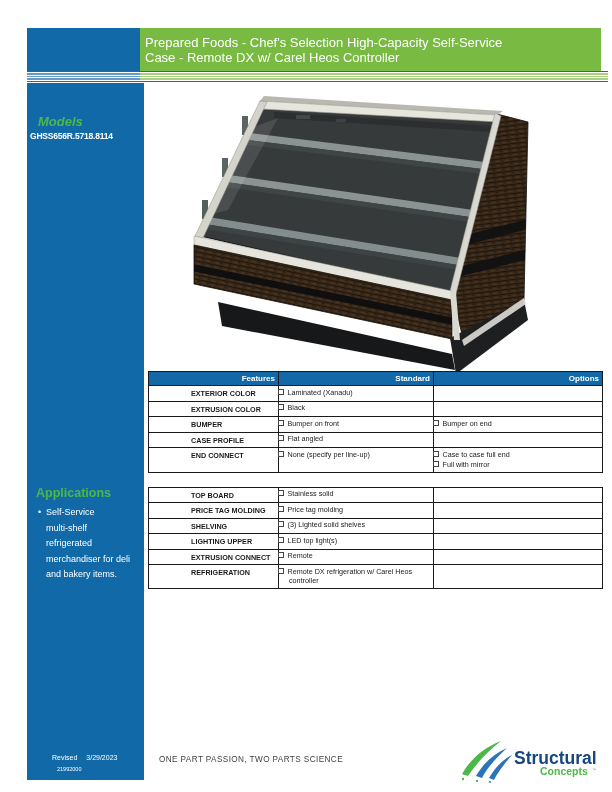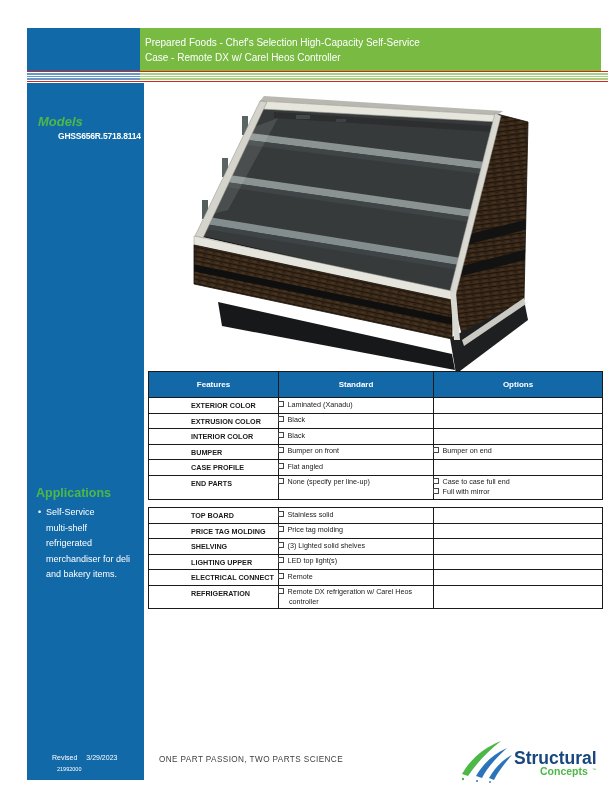--- a/index.html
+++ b/index.html
@@ -3,48 +3,48 @@
 <meta charset="utf-8">
 <style>
   html,body{margin:0;padding:0;background:#888;}
   .page{
     position:relative;width:612px;height:792px;background:#ffffff;
     font-family:"Liberation Sans",sans-serif;overflow:hidden;margin:0 auto;
   }
   
   .hdr-square{position:absolute;left:27px;top:28px;width:113px;height:43px;background:#1269a8;}
   .hdr-bar{position:absolute;left:140px;top:28px;width:461px;height:53px;background:#79ba43;
-    color:#fff;font-size:10px;line-height:15px;padding:7px 0 0 5px;box-sizing:border-box;}
+    color:#fff;font-size:13px;line-height:15px;padding:7px 0 0 5px;box-sizing:border-box;}
   .stripe-band{position:absolute;left:27px;top:71px;width:581px;height:11px;
     border-top:1.6px solid #d9261c;border-bottom:1.6px solid #d9261c;box-sizing:border-box;
     display:flex;background:#fff;}
   .stripe-band .seg{height:100%;}
   .stripe-band .seg.blue{width:113px;
     background:repeating-linear-gradient(180deg,#ffffff 0 1px,#6699c7 1px 2.6px);}
   .stripe-band .seg.green{flex:1;
     background:repeating-linear-gradient(180deg,#ffffff 0 1px,#a9cf82 1px 2.6px);}
   
   .sidebar{position:absolute;left:27px;top:82.5px;width:117px;height:697px;background:#1269a8;}
   .models-heading{position:absolute;left:38px;top:114px;color:#4cb848;
     font-size:13px;font-weight:bold;font-style:italic;}
   .model-number{position:absolute;left:30px;top:131px;color:#ffffff;
-    font-size:8.5px;font-weight:bold;letter-spacing:-0.2px;margin-left:28px;}
+    font-size:8.5px;font-weight:bold;letter-spacing:-0.2px;}
   .apps-heading{position:absolute;left:36px;top:486px;color:#4cb848;
     font-size:12.5px;font-weight:bold;}
   .apps-body{position:absolute;left:38px;top:505px;width:100px;color:#ffffff;
     font-size:9px;line-height:15.5px;display:flex;}
   .apps-body .bullet{width:8px;flex:0 0 8px;}
   
   .tables{position:absolute;left:148px;top:371px;width:454px;}
   table.features-table{border-collapse:collapse;width:454px;table-layout:fixed;
     font-size:7.2px;color:#1a1a1a;}
-  table.features-table.second{margin-top:7px;}
+  table.features-table.second{margin-top:14px;}
   .features-table th{
-    background:#1368a7;color:#ffffff;font-size:8px;font-weight:bold;text-align:center;
-    padding:8px 3px;border:1px solid #1a1a1a;height:9px;}
+    background:#1368a7;color:#ffffff;font-size:8px;font-weight:bold;text-align:right;
+    padding:2px 3px;border:1px solid #1a1a1a;height:9px;}
   .features-table td{border:1px solid #1a1a1a;vertical-align:top;padding:1.5px 3px;height:10px;line-height:1.3;}
   .features-table td.feat{font-weight:bold;padding-top:3px;padding-left:42px;}
   .features-table .item{padding-left:7px;text-indent:-11px;margin-bottom:1px;}
   .cb{display:inline-block;width:4px;height:4px;border:0.9px solid #444;margin-right:3.5px;
     vertical-align:0;text-indent:0;}
   
   .revised-line{position:absolute;left:52px;top:754px;color:#fff;font-size:7px;}
   .revised-line .date{margin-left:9px;}
   .doc-number{position:absolute;left:57px;top:765.5px;color:#fff;font-size:5.5px;}
   .tagline{position:absolute;left:159px;top:755px;color:#3f3f3f;font-size:8.2px;
@@ -179,44 +179,37 @@
             <td class="opt"></td>
           </tr>
           <tr>
             <td class="feat">EXTRUSION COLOR</td>
             <td class="std">
               <div class="item"><span class="cb"></span><span>Black</span></div>
             </td>
             <td class="opt"></td>
           </tr>
           <tr>
-            <td class="feat">INTERIOR COLOR</td>
-            <td class="std">
-              <div class="item"><span class="cb"></span><span>Black</span></div>
-            </td>
-            <td class="opt"></td>
-          </tr>
-          <tr>
             <td class="feat">BUMPER</td>
             <td class="std">
               <div class="item"><span class="cb"></span><span>Bumper on front</span></div>
             </td>
             <td class="opt">
               <div class="item"><span class="cb"></span><span>Bumper on end</span></div>
             </td>
           </tr>
           <tr>
             <td class="feat">CASE PROFILE</td>
             <td class="std">
               <div class="item"><span class="cb"></span><span>Flat angled</span></div>
             </td>
             <td class="opt"></td>
           </tr>
           <tr>
-            <td class="feat">END PARTS</td>
+            <td class="feat">END CONNECT</td>
             <td class="std">
               <div class="item"><span class="cb"></span><span>None (specify per line-up)</span></div>
             </td>
             <td class="opt">
               <div class="item"><span class="cb"></span><span>Case to case full end</span></div>
               <div class="item"><span class="cb"></span><span>Full with mirror</span></div>
             </td>
           </tr>
         </tbody>
     </table>
@@ -249,21 +242,21 @@
             <td class="opt"></td>
           </tr>
           <tr>
             <td class="feat">LIGHTING UPPER</td>
             <td class="std">
               <div class="item"><span class="cb"></span><span>LED top light(s)</span></div>
             </td>
             <td class="opt"></td>
           </tr>
           <tr>
-            <td class="feat">ELECTRICAL CONNECT</td>
+            <td class="feat">EXTRUSION CONNECT</td>
             <td class="std">
               <div class="item"><span class="cb"></span><span>Remote</span></div>
             </td>
             <td class="opt"></td>
           </tr>
           <tr>
             <td class="feat">REFRIGERATION</td>
             <td class="std">
               <div class="item"><span class="cb"></span><span>Remote DX refrigeration w/ Carel Heos controller</span></div>
             </td>

